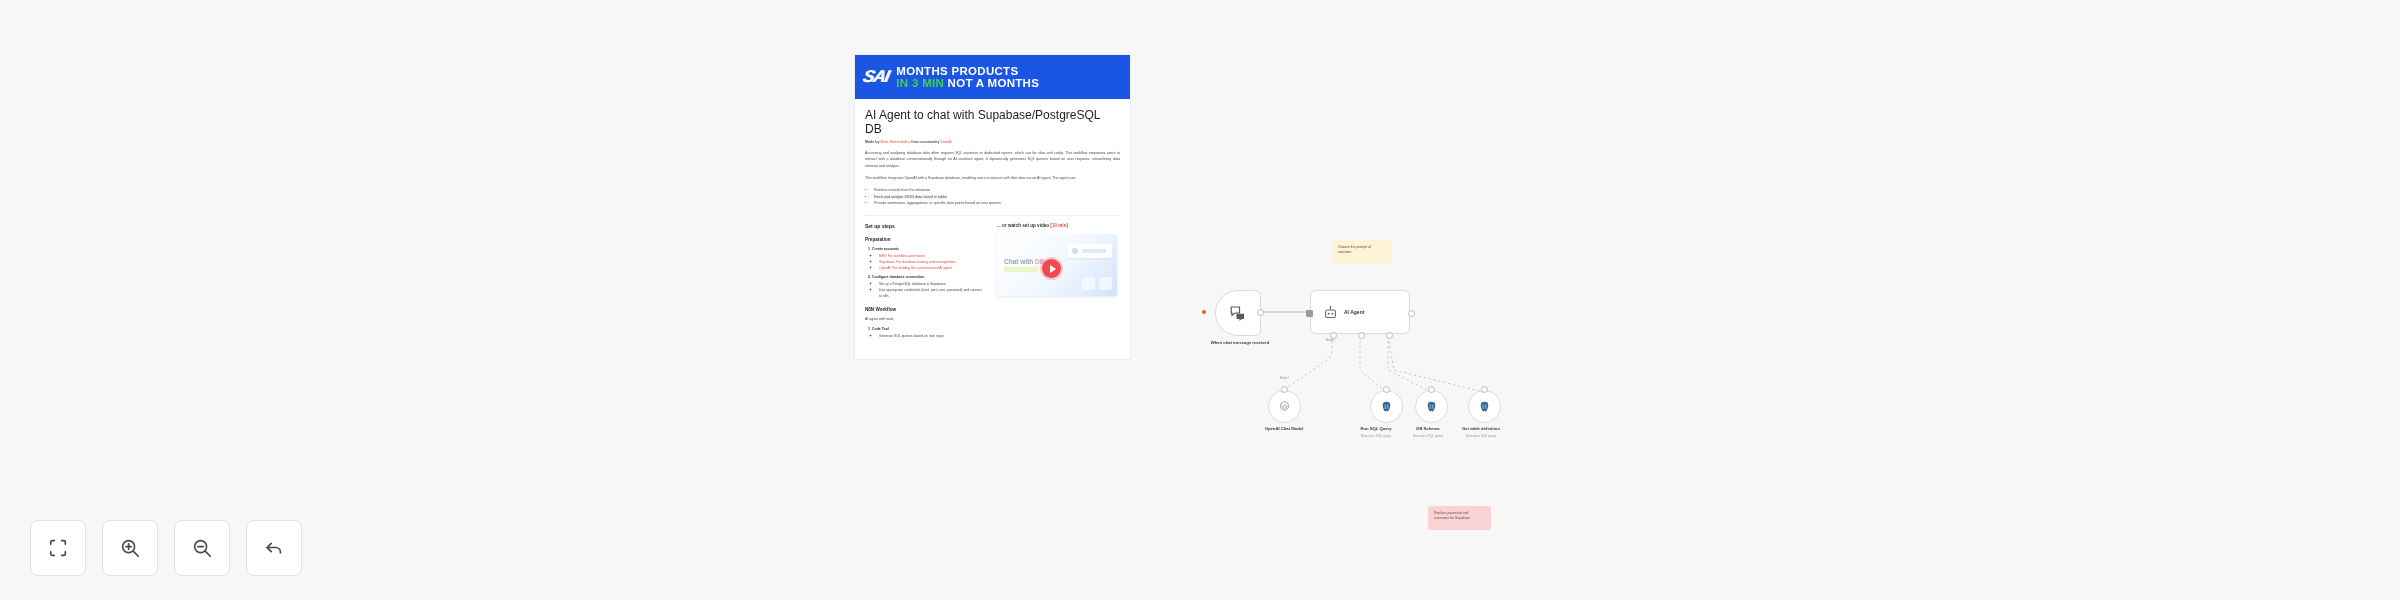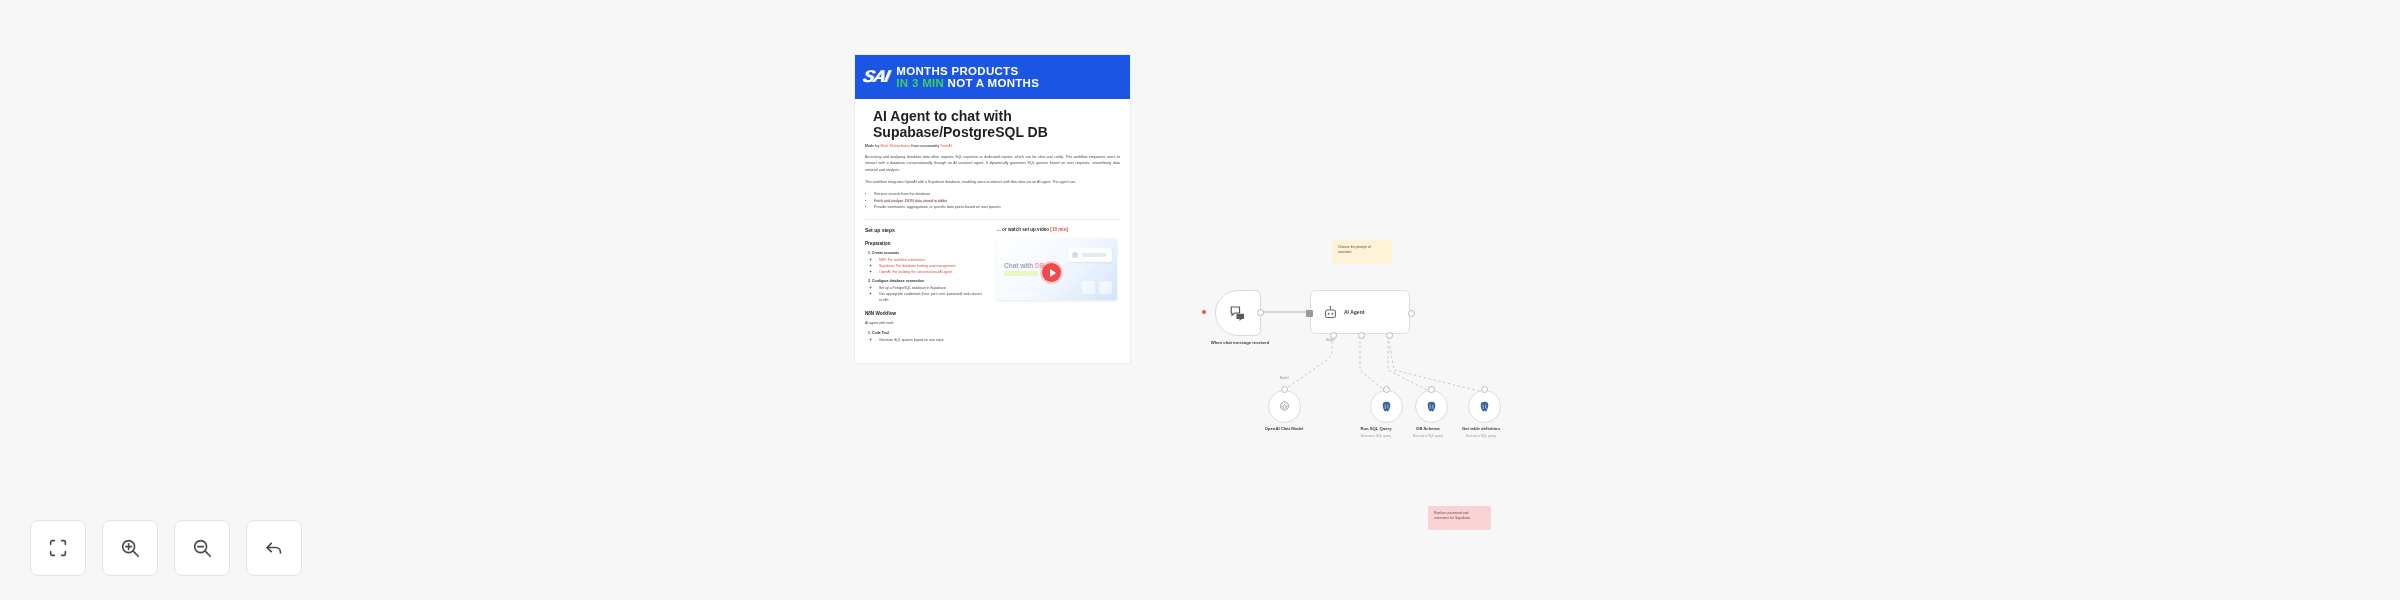--- a/index.html
+++ b/index.html
@@ -30,21 +30,21 @@
     transform:skewX(-12deg);
     text-shadow:1px 0 0 #c9d8ff;
     flex:none;
   }
   .bannertxt{display:flex;flex-direction:column;line-height:1.05;}
   .bl1{font-weight:bold;font-size:11.5px;color:#fff;letter-spacing:.3px;}
   .bl2{font-weight:bold;font-size:11.5px;letter-spacing:.3px;color:#fff;}
   .bl2 .grn{color:#39d353;}
 
   .docbody{padding:9px 10px 12px 10px;}
-  h1.title{font-size:14px;margin:0 0 4px 8px;font-weight:bold;color:#1f1f1f;}
+  h1.title{font-size:12px;margin:0 0 4px 0;font-weight:normal;color:#1f1f1f;}
   .byline{font-size:3.6px;margin:0 0 6px 0;color:#555;}
   .byline .lnk{color:#e8503a;}
   .byline .lnk2{color:#e8503a;}
   p.para{font-size:3.6px;line-height:1.75;margin:0 0 6px 0;color:#4a4a4a;text-align:justify;}
   ul.bul{margin:0 0 6px 0;padding-left:9px;}
   ul.bul li{font-size:3.6px;line-height:1.85;color:#4a4a4a;}
   .hl{background:#fff0f0;}
   .lk{color:#d9503f;}
 
   hr.sep{border:none;border-top:1px solid #ececec;margin:8px 0 7px 0;}

